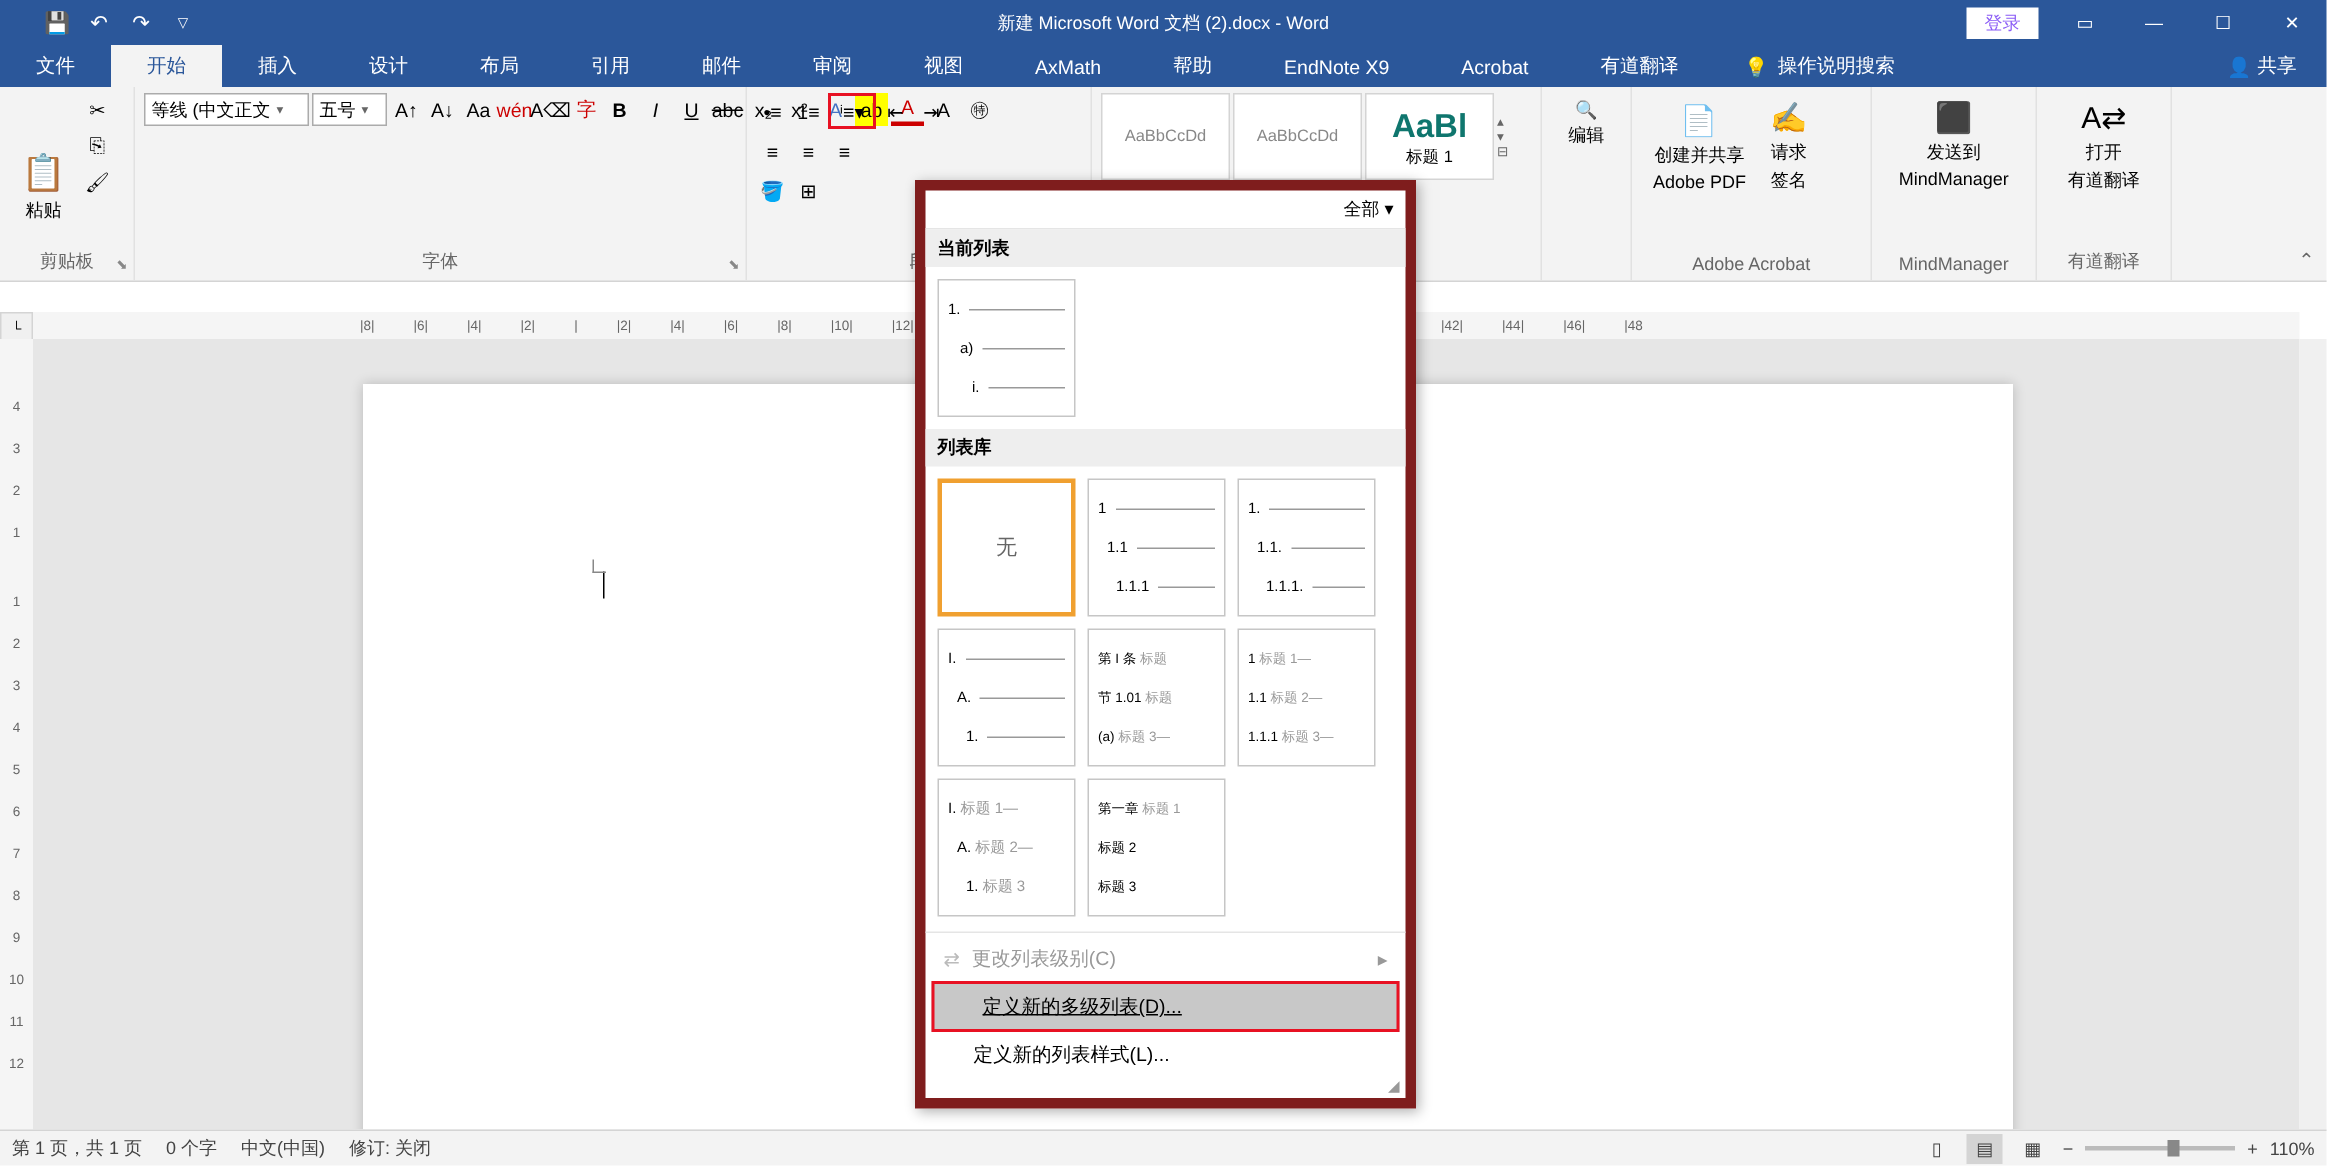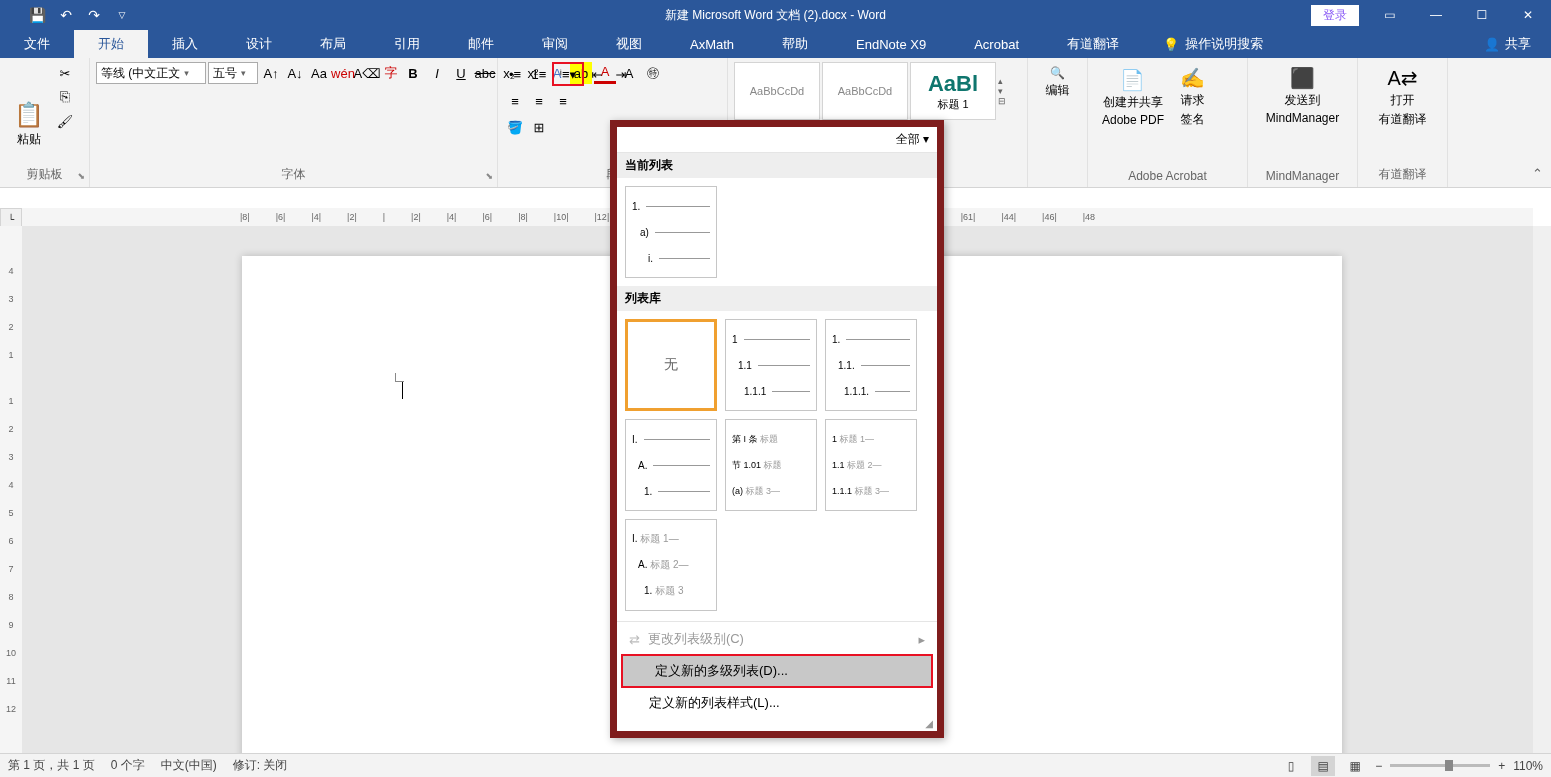--- a/index.html
+++ b/index.html
@@ -56,21 +56,21 @@
 .dd-header { display: flex; justify-content: flex-end; padding: 4px 8px; font-size: 12px; border-bottom: 1px solid #e5e5e5; }
 .dd-section-title { background: #eee; padding: 4px 8px; font-size: 12px; font-weight: bold; }
 .dd-gallery { padding: 8px; display: flex; flex-wrap: wrap; gap: 8px; }
 .gallery-item { width: 92px; height: 92px; border: 1px solid #c6c6c6; background: #fff; padding: 6px; font-size: 10px; display: flex; flex-direction: column; justify-content: space-around; }
 .gallery-item.selected { border: 3px solid #f0a030; }
 .gallery-item.none { align-items: center; justify-content: center; font-size: 14px; color: #666; }
 .gallery-line { border-bottom: 1px solid #999; height: 1px; flex: 1; margin-left: 4px; }
 .gallery-row { display: flex; align-items: center; gap: 2px; }
 .dd-menu-item { padding: 6px 12px 6px 32px; font-size: 13px; display: flex; align-items: center; justify-content: space-between; }
 .dd-menu-item.disabled { color: #999; }
-.dd-menu-item.highlighted { background: #c8c8c8; }
+.dd-menu-item.highlighted { background: #c8c8c8; text-decoration: underline; }
 .dd-menu-item.highlighted.red-box { border: 2px solid #e81123; margin: 0 4px; }
 .dd-sep { border-top: 1px solid #e5e5e5; margin: 2px 0; }
 .resize-grip { text-align: right; padding: 0 4px 2px; color: #999; font-size: 10px; }
 
 .status-bar { position: absolute; left: 0; bottom: 0; right: 0; height: 24px; background: #f3f3f3; border-top: 1px solid #d4d4d4; display: flex; align-items: center; font-size: 12px; color: #444; padding: 0 8px; gap: 16px; }
 .status-right { margin-left: auto; display: flex; align-items: center; gap: 8px; }
 .zoom-slider { width: 100px; height: 3px; background: #bbb; position: relative; }
 .zoom-slider::after { content: ""; position: absolute; left: 55%; top: -4px; width: 8px; height: 11px; background: #888; }
 .view-btn { width: 24px; height: 20px; border: 1px solid transparent; display: flex; align-items: center; justify-content: center; }
 .view-btn.active { background: #d4d4d4; }
@@ -280,21 +280,21 @@
       <span>|10|</span>
       <span>|12|</span>
       <span>|14|</span>
       <span>|16|</span>
       <span>|30|</span>
       <span>|32|</span>
       <span>|34|</span>
       <span>|36|</span>
       <span>|38|</span>
       <span>|40|</span>
-      <span>|61|</span>
+      <span>|42|</span>
       <span>|44|</span>
       <span>|46|</span>
       <span>|48</span>
     </div>
 </div>
 <div class="v-ruler">
   <div class="v-ruler-inner" id="vruler">
       <span>4</span>
       <span>3</span>
       <span>2</span>
@@ -360,20 +360,25 @@
     <div class="gallery-item" style="font-size:9px">
       <div>1 <span style="color:#999">标题 1—</span></div>
       <div>1.1 <span style="color:#999">标题 2—</span></div>
       <div>1.1.1 <span style="color:#999">标题 3—</span></div>
     </div>
     <div class="gallery-item" style="font-size:10px">
       <div>I. <span style="color:#999">标题 1—</span></div>
       <div style="margin-left:6px">A. <span style="color:#999">标题 2—</span></div>
       <div style="margin-left:12px">1. <span style="color:#999">标题 3</span></div>
     </div>
+    <div class="gallery-item" style="font-size:9px">
+      <div>第一章 <span style="color:#999">标题 1</span></div>
+      <div>标题 2<span class="gallery-line"></span></div>
+      <div>标题 3<span class="gallery-line"></span></div>
+    </div>
   </div>
   <div class="dd-sep"></div>
   <div class="dd-menu-item disabled">
     <span style="margin-left:-20px;margin-right:8px;color:#bbb">⇄</span>
     <span style="flex:1">更改列表级别(C)</span>
     <span>▸</span>
   </div>
   <div class="dd-menu-item highlighted red-box">
     <span>定义新的多级列表(D)...</span>
   </div>

